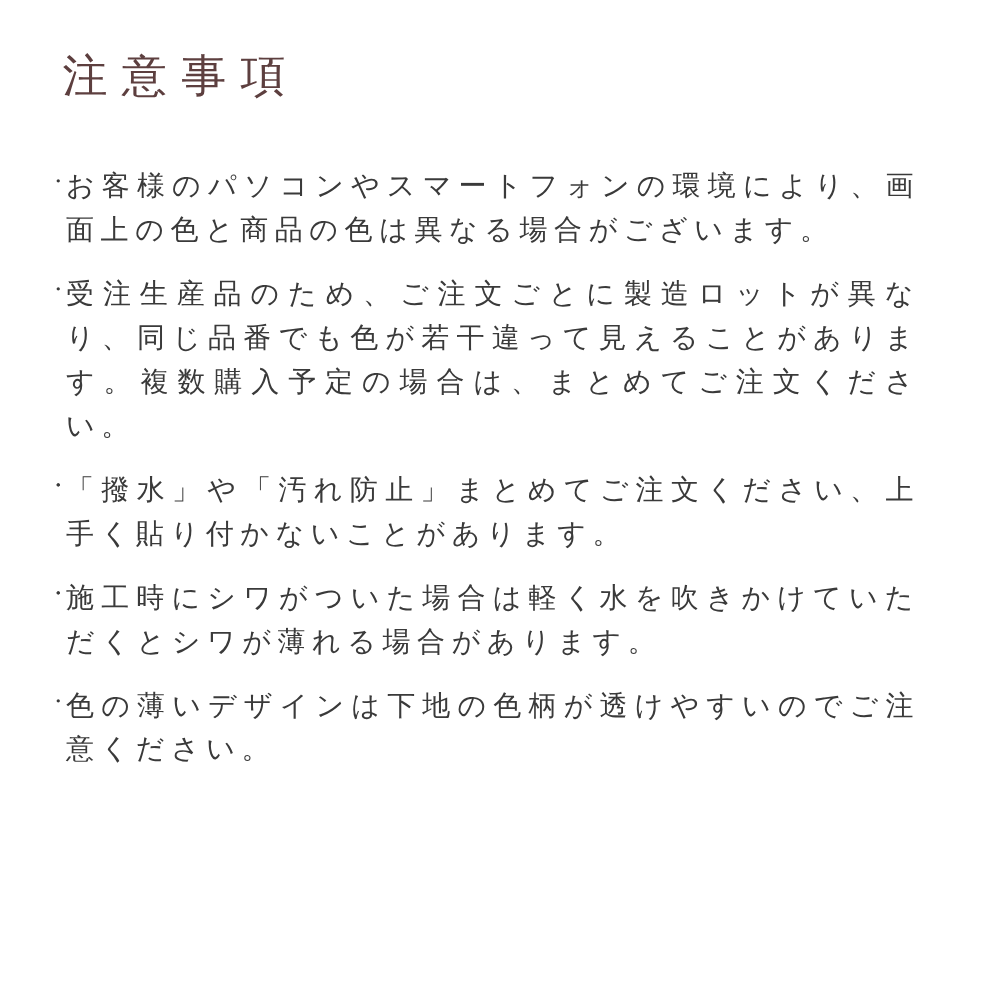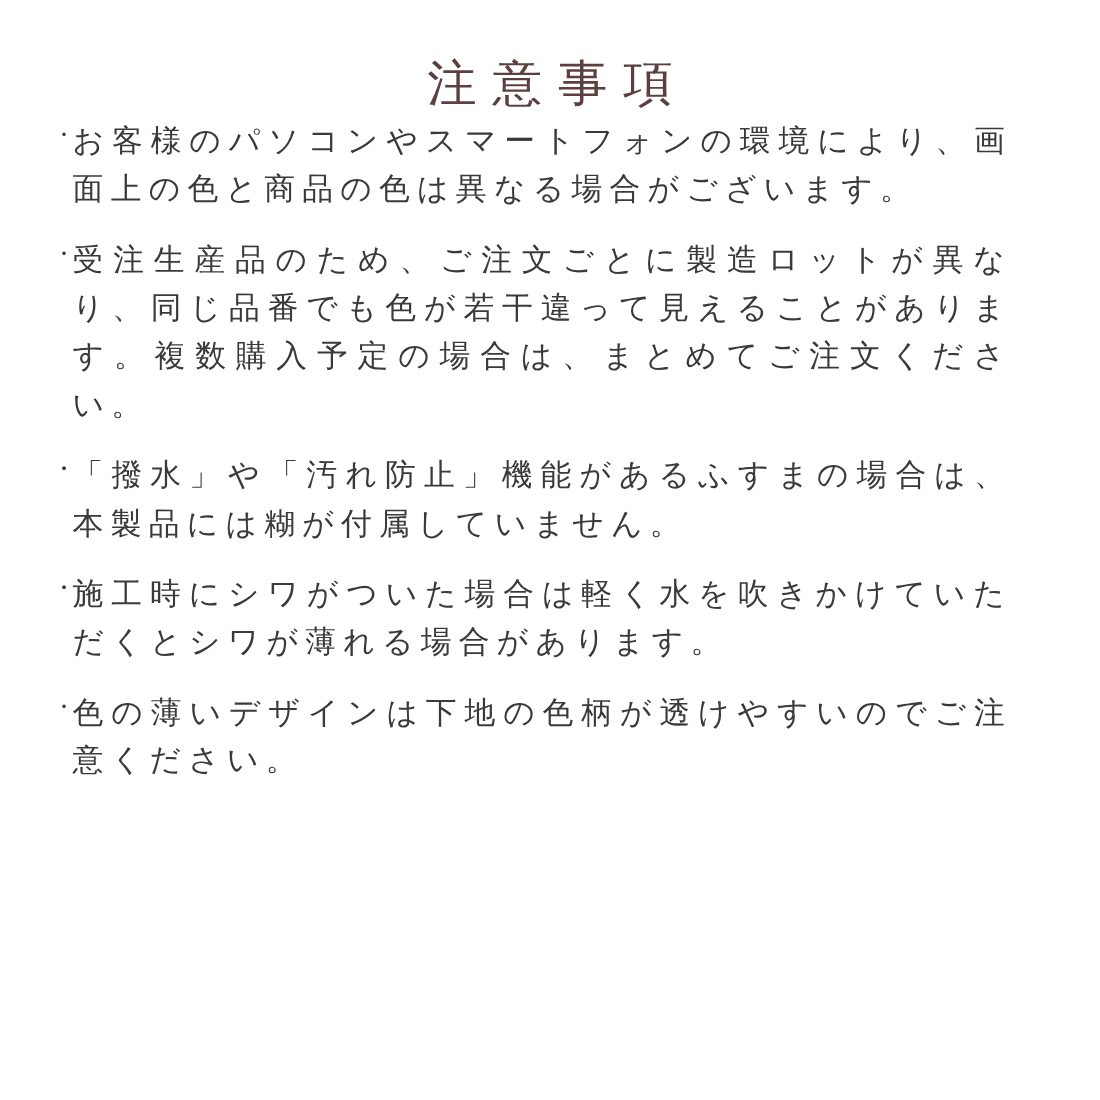--- a/index.html
+++ b/index.html
@@ -14,26 +14,27 @@
     background: var(--background-color);
     font-family: "Liberation Sans", "DejaVu Sans", sans-serif;
   }
   .page {
     width: 1000px;
     height: 1000px;
     padding: 46px 48px 0 48px;
     overflow: hidden;
   }
   .page-title {
-    text-align: center;
+    text-align: left;
     color: var(--title-color);
     font-size: 45px;
     font-weight: 500;
     letter-spacing: 0.32em;
     text-indent: 0.32em;
+    margin-bottom: 58px;
     white-space: nowrap;
   }
   .notes-list {
     list-style: none;
     width: 872px;
     color: var(--body-color);
   }
   .note-item {
     position: relative;
     padding-left: 18px;
@@ -64,21 +65,21 @@
     </li>
     <li class="note-item">
       <span class="bullet-icon">・</span>
       <span>受注生産品のため、ご注文ごとに製造ロットが異なり、同じ品番でも色が若干違って見えることがあります。複数購入予定の場合は、まとめてご注文ください。</span>
     </li>
     <li class="note-item">
       <span class="bullet-icon">・</span>
     </li>
     <li class="note-item">
       <span class="bullet-icon">・</span>
-      <span>「撥水」や「汚れ防止」機能があるふすまの場合は、本製品には糊が付属していません。</span>
+      <span>「撥水」や「汚れ防止」まとめてご注文ください、上手く貼り付かないことがあります。</span>
     </li>
     <li class="note-item">
       <span class="bullet-icon">・</span>
     </li>
     <li class="note-item">
       <span class="bullet-icon">・</span>
       <span>施工時にシワがついた場合は軽く水を吹きかけていただくとシワが薄れる場合があります。</span>
     </li>
     <li class="note-item">
       <span class="bullet-icon">・</span>

